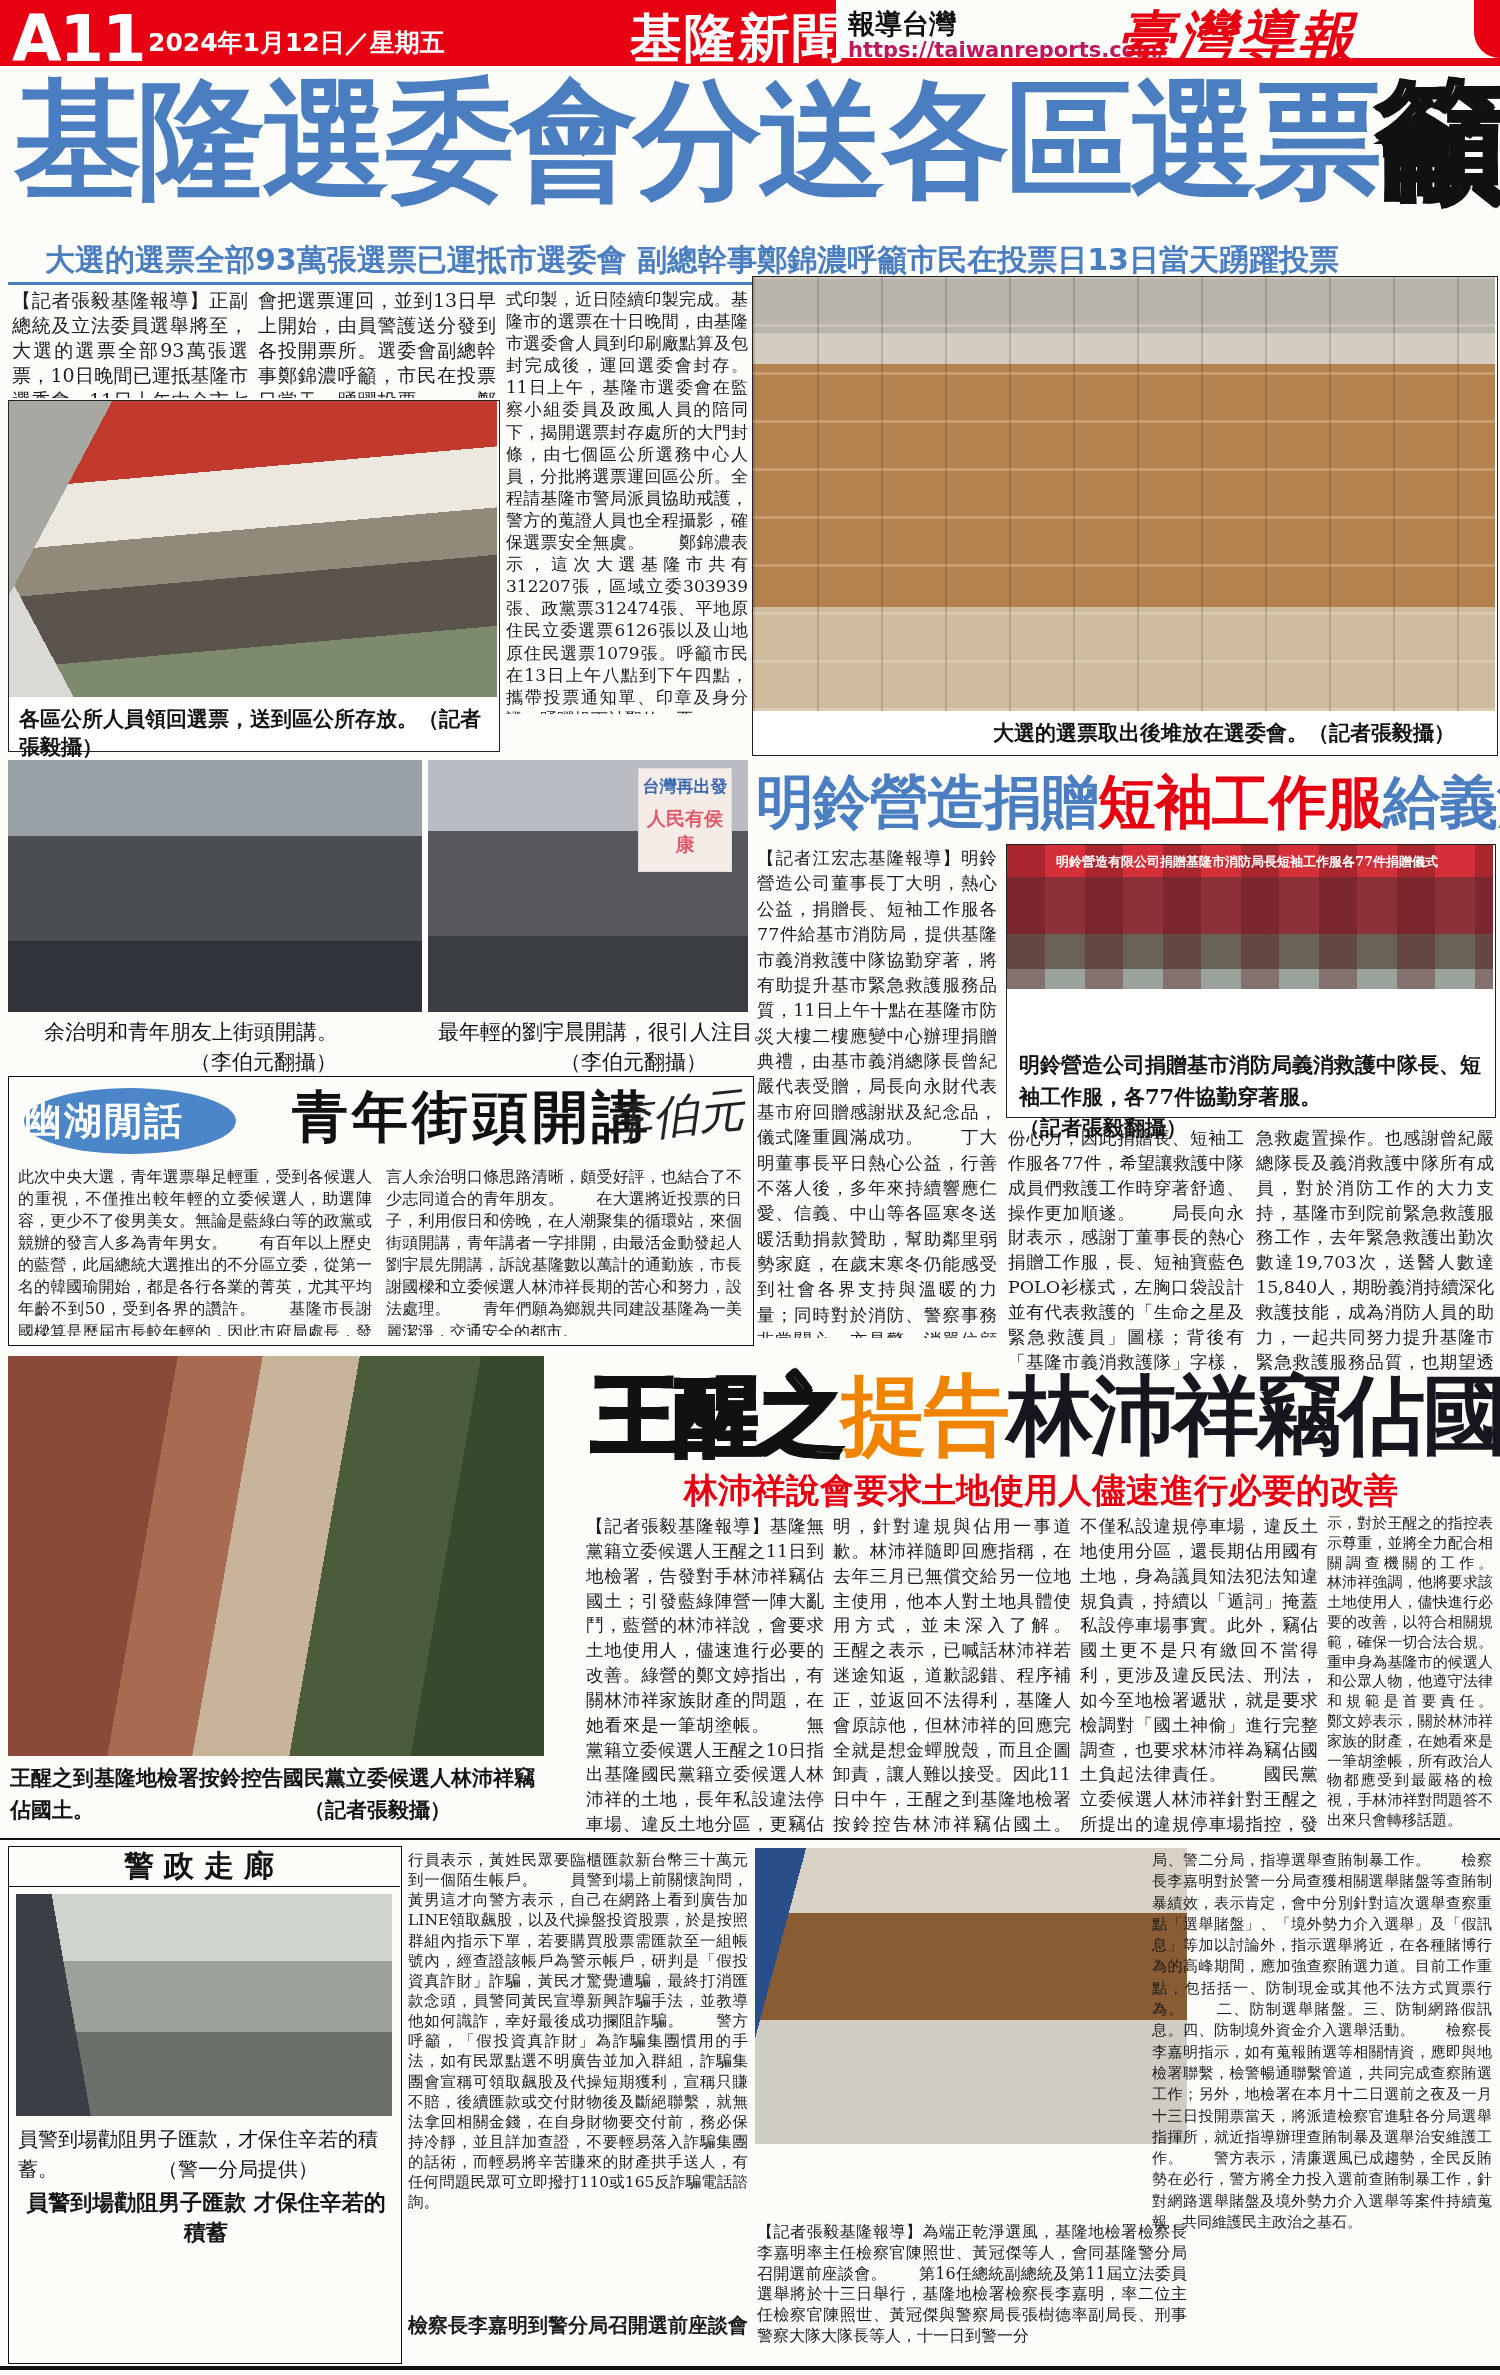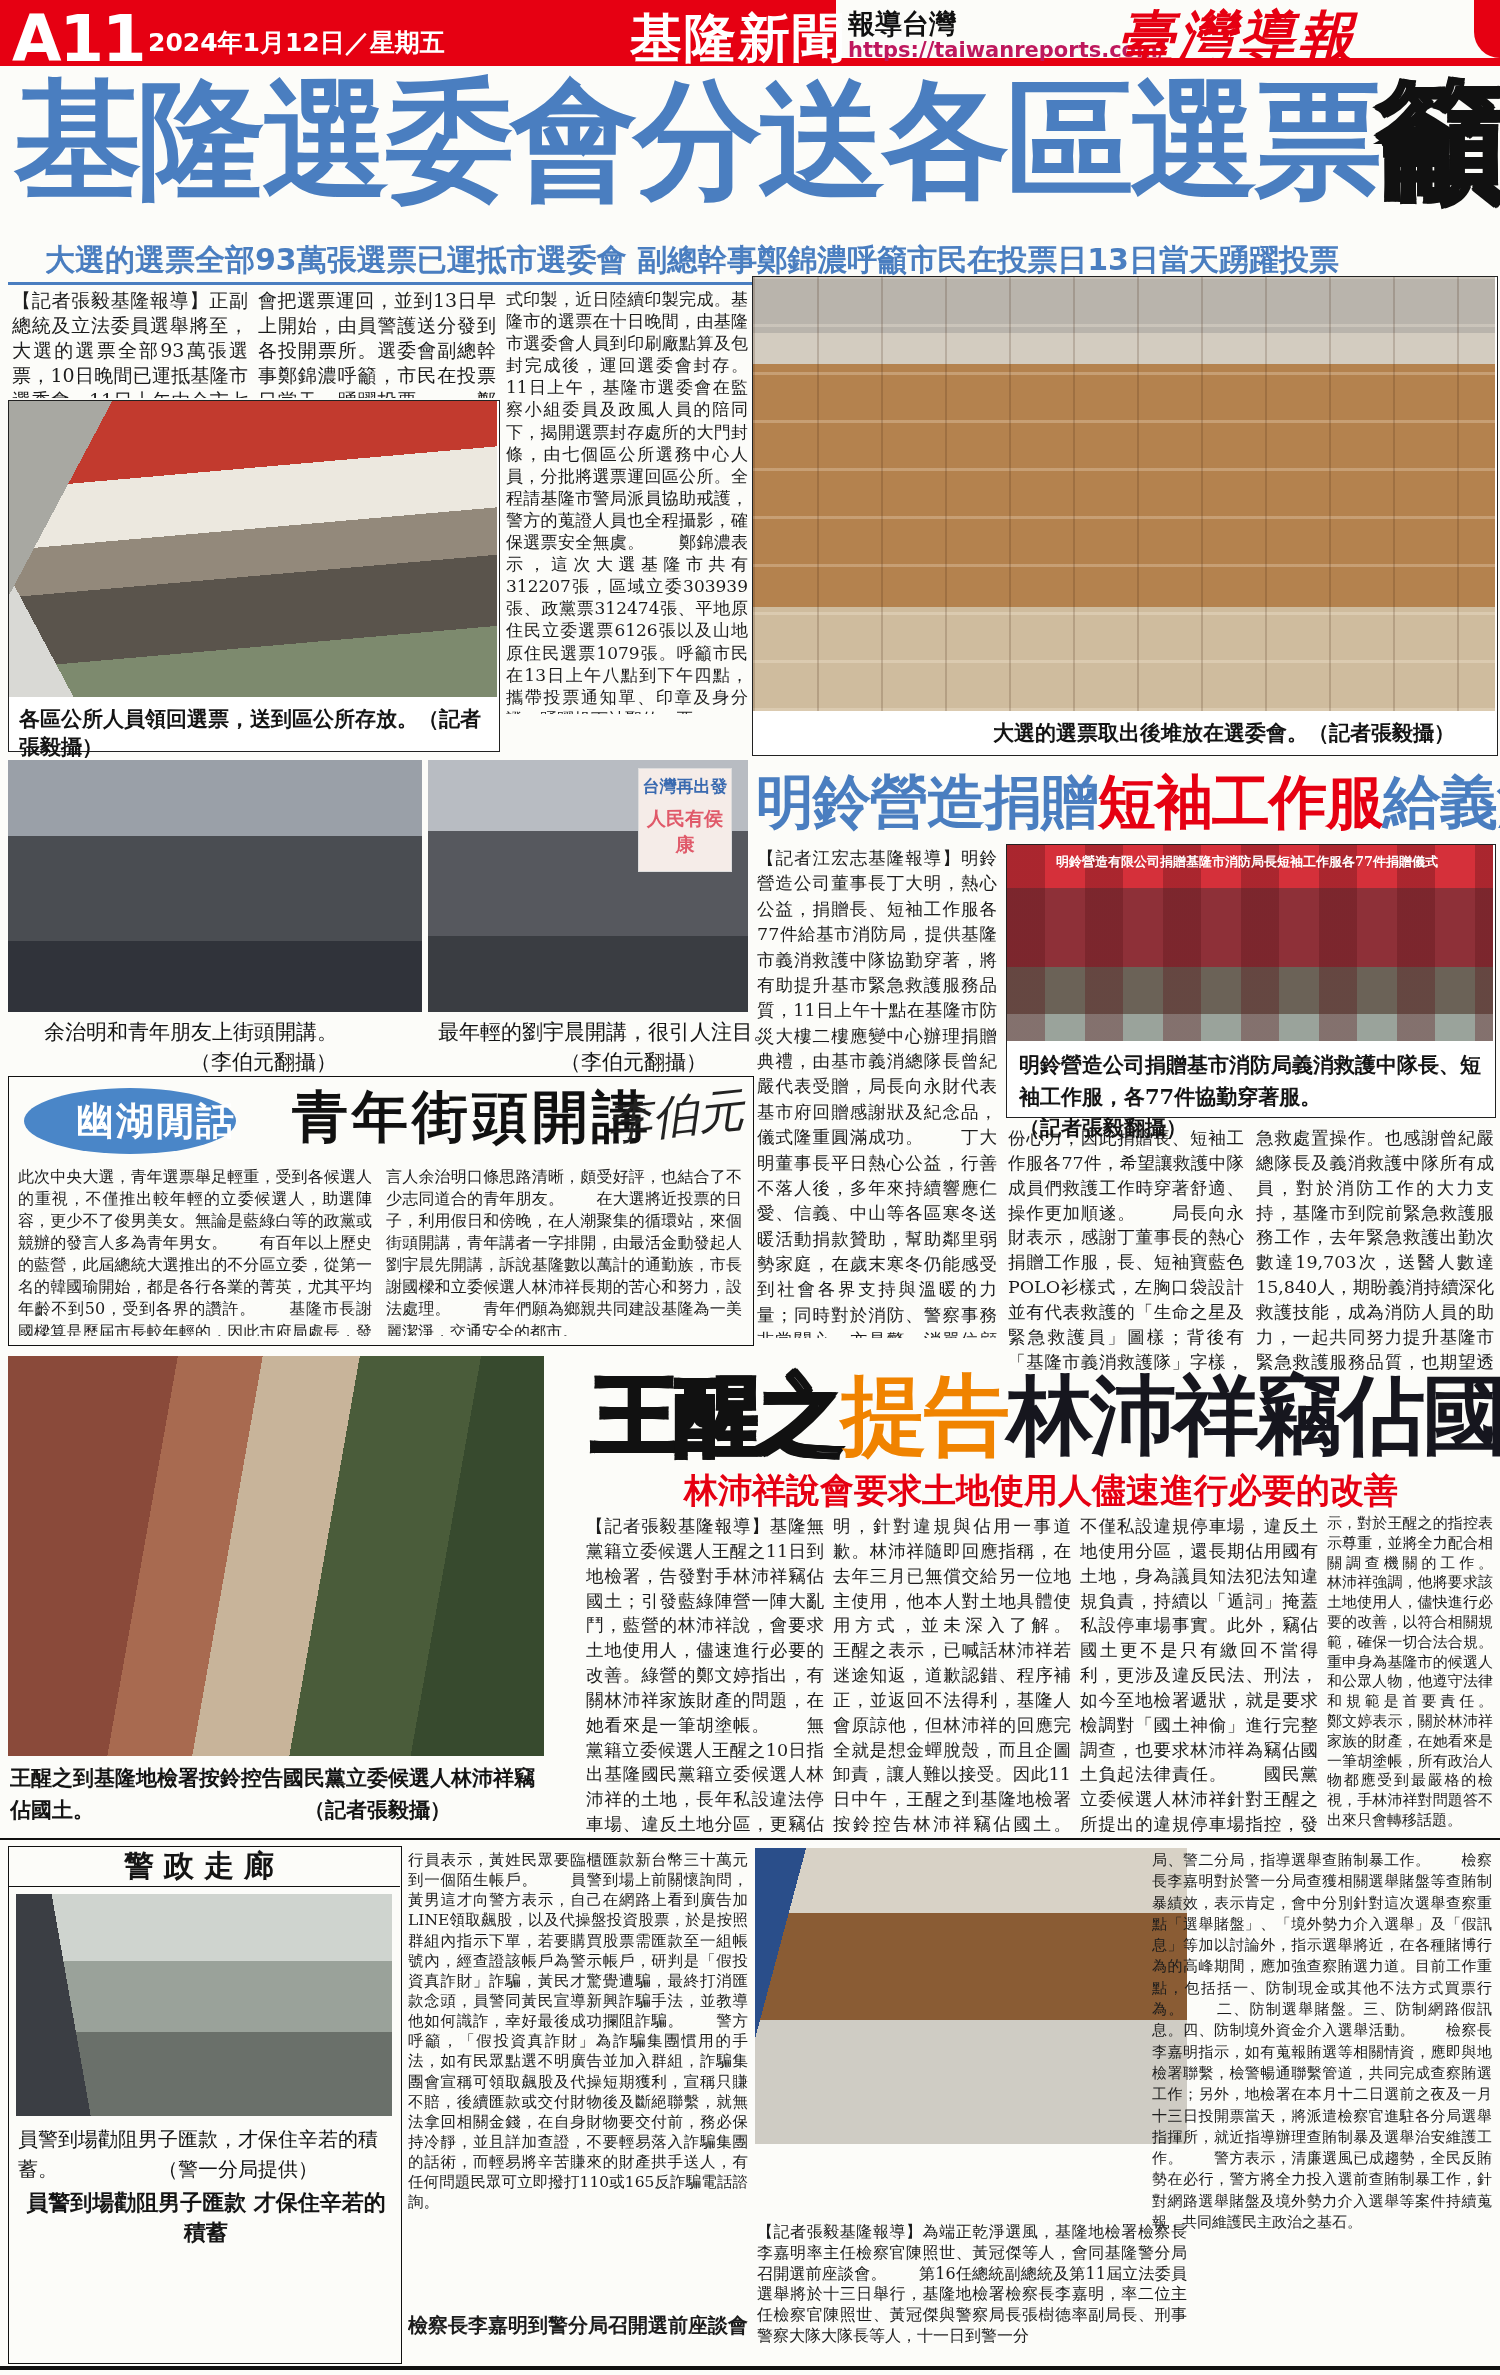--- a/index.html
+++ b/index.html
@@ -27,21 +27,21 @@
   .h1red{color:#e60012;}
   .outline{color:#fff;-webkit-text-stroke:4px #111;text-shadow:2px 2px 0 #111,-2px -2px 0 #111,2px -2px 0 #111,-2px 2px 0 #111;}
   .bigh{position:absolute;top:76px;font-size:128px;font-weight:900;line-height:1;letter-spacing:-4px;white-space:nowrap;}
   .subhead{position:absolute;top:240px;left:45px;width:1420px;color:#4a7ec0;font-size:30px;font-weight:bold;white-space:nowrap;}
   .bluerule{position:absolute;top:282px;left:8px;width:1484px;height:3px;background:#4a7ec0;}
   .body1{font-size:19px;}
   .capline{font-size:21px;font-weight:bold;}
   
   .mlhead{position:absolute;left:756px;top:764px;font-size:58px;font-weight:900;white-space:nowrap;letter-spacing:-1px;}
   .oval{position:absolute;left:24px;top:1088px;width:212px;height:66px;background:#4a86c8;border-radius:50%;
-        color:#fff;font-size:38px;font-weight:900;text-align:right;line-height:66px;letter-spacing:2px;}
+        color:#fff;font-size:38px;font-weight:900;text-align:left;line-height:66px;letter-spacing:2px;}
   .ytitle{position:absolute;left:292px;top:1080px;font-size:56px;font-weight:bold;letter-spacing:4px;color:#111;}
   .sig{position:absolute;left:606px;top:1086px;font-size:46px;font-style:italic;transform:rotate(-6deg);color:#222;
        font-family:"DejaVu Serif",serif;}
   .wanghead{position:absolute;left:592px;top:1372px;font-size:86px;font-weight:900;line-height:1;white-space:nowrap;letter-spacing:-3px;}
   .wangsub{position:absolute;left:592px;top:1468px;width:898px;text-align:center;color:#e60012;font-size:34px;font-weight:bold;}
   .divider{position:absolute;left:0px;top:1838px;width:1500px;height:2px;background:#111;}
   .pbox2{position:absolute;border:1.5px solid #111;}
   .plabel{position:absolute;left:8px;top:1846px;width:392px;height:40px;text-align:center;font-size:30px;font-weight:900;
           letter-spacing:10px;border-bottom:1.5px solid #111;line-height:40px;}
   .botrule{position:absolute;left:0px;top:2366px;width:1500px;height:4px;background:#111;}
@@ -102,21 +102,21 @@
   <div class="cap capline" style="left:190px;top:1048px;width:220px;font-weight:normal;font-size:21px;">（李伯元翻攝）</div>
   <div class="cap capline" style="left:438px;top:1018px;width:340px;font-weight:normal;font-size:21px;">最年輕的劉宇晨開講，很引人注目。</div>
   <div class="cap capline" style="left:560px;top:1048px;width:220px;font-weight:normal;font-size:21px;">（李伯元翻攝）</div>
 
   <div class="mlhead sans">
     <span class="h1blue">明鈴營造捐贈</span><span class="h1red">短袖工作服</span><span class="h1blue">給義消</span>
   </div>
   <div class="txt" style="left:757px;top:846px;width:240px;height:492px;font-size:17.5px;line-height:1.45;">【記者江宏志基隆報導】明鈴營造公司董事長丁大明，熱心公益，捐贈長、短袖工作服各77件給基市消防局，提供基隆市義消救護中隊協勤穿著，將有助提升基市緊急救護服務品質，11日上午十點在基隆市防災大樓二樓應變中心辦理捐贈典禮，由基市義消總隊長曾紀嚴代表受贈，局長向永財代表基市府回贈感謝狀及紀念品，儀式隆重圓滿成功。　　丁大明董事長平日熱心公益，行善不落人後，多年來持續響應仁愛、信義、中山等各區寒冬送暖活動捐款贊助，幫助鄰里弱勢家庭，在歲末寒冬仍能感受到社會各界支持與溫暖的力量；同時對於消防、警察事務非常關心，亦是警、消單位顧問團成員，其自基隆市議員、也是基隆市義消總隊長曾紀嚴口中得知，該市義消救護中隊成員，平日到各消防分隊穿著白色制服救護協勤，他表示義不容辭為消防盡一</div>
 
   <div class="pbox" style="left:1006px;top:844px;width:488px;height:272px;">
-    <div class="photo" style="left:0;top:0;width:486px;height:196px;background:
+    <div class="photo" style="left:0;top:0;width:486px;height:144px;background:
        repeating-linear-gradient(90deg,rgba(90,20,25,.35) 0 38px,rgba(0,0,0,0) 38px 78px),
        linear-gradient(#d5303a 0 22%,#8e3038 22% 62%,#6b6257 62% 86%,#9aa39b 86% 100%);">
       <div class="abs" style="left:40px;top:8px;width:400px;color:#fff;font-size:13px;font-weight:bold;text-align:center;overflow:hidden;height:30px;">明鈴營造有限公司捐贈基隆市消防局長短袖工作服各77件捐贈儀式</div>
     </div>
     <div class="cap" style="left:12px;top:204px;width:462px;font-size:21px;line-height:1.5;">明鈴營造公司捐贈基市消防局義消救護中隊長、短袖工作服，各77件協勤穿著服。　　　　　　　　（記者張毅翻攝）</div>
   </div>
   <div class="txt" style="left:1008px;top:1126px;width:236px;height:244px;font-size:17.5px;line-height:1.42;">份心力，因此捐贈長、短袖工作服各77件，希望讓救護中隊成員們救護工作時穿著舒適、操作更加順遂。　　局長向永財表示，感謝丁董事長的熱心捐贈工作服，長、短袖寶藍色POLO衫樣式，左胸口袋設計並有代表救護的「生命之星及緊急救護員」圖樣；背後有「基隆市義消救護隊」字樣，讓義消在執行緊急</div>
   <div class="txt" style="left:1256px;top:1126px;width:238px;height:244px;font-size:17.5px;line-height:1.42;">急救處置操作。也感謝曾紀嚴總隊長及義消救護中隊所有成員，對於消防工作的大力支持，基隆市到院前緊急救護服務工作，去年緊急救護出勤次數達19,703次，送醫人數達15,840人，期盼義消持續深化救護技能，成為消防人員的助力，一起共同努力提升基隆市緊急救護服務品質，也期望透過捐贈之善心義舉，拋磚引玉，讓更多人一起投入公益活動。</div>
 
   <div class="pbox2" style="left:8px;top:1076px;width:744px;height:268px;background:#fcfcf9;"></div>

